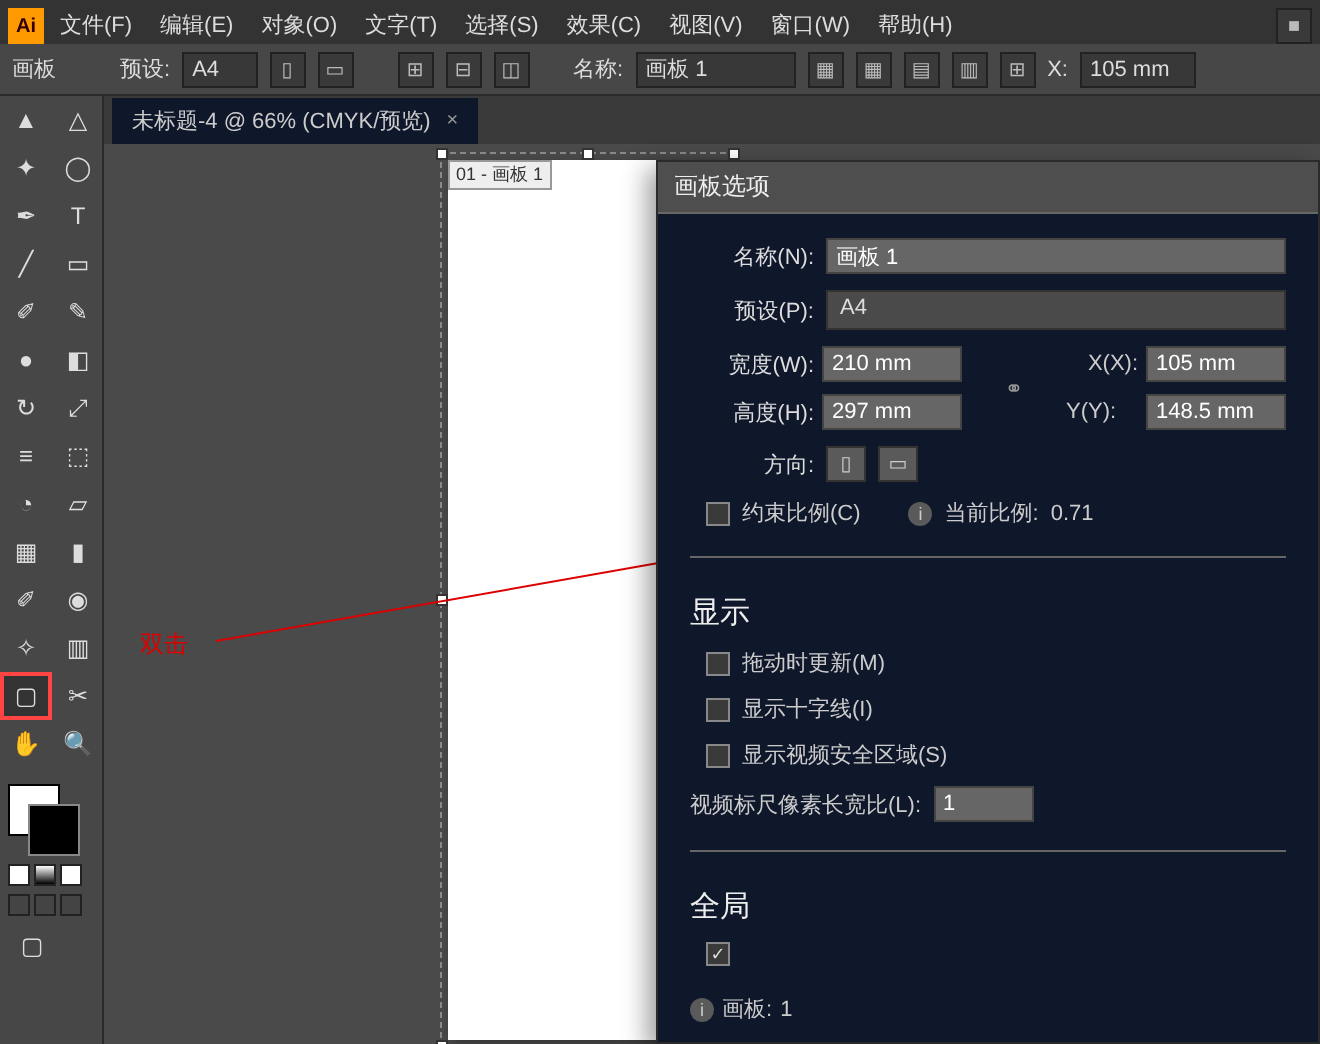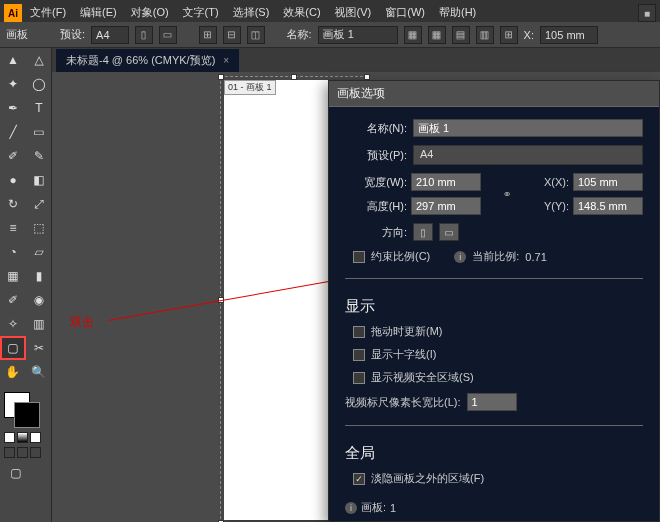--- a/index.html
+++ b/index.html
@@ -187,21 +187,21 @@
           <input class="dlg-input" style="width: 70px;" value="297 mm">
         </div>
       </div>
       <div class="link-icon">⚭</div>
       <div style="display:flex;flex-direction:column;gap:6px">
         <div class="sub-row">
           <span style="width:36px;text-align:right">X(X):</span>
           <input class="dlg-input" style="width: 70px;" value="105 mm">
         </div>
         <div class="sub-row">
-          <span style="width:36px;text-align:right">Y(Y):</span>
+          <span style="width:36px;text-align:left">Y(Y):</span>
           <input class="dlg-input" style="width: 70px;" value="148.5 mm">
         </div>
       </div>
     </div>
     <div class="row">
       <span class="row-label">方向:</span>
       <div class="orient-btn">▯</div>
       <div class="orient-btn">▭</div>
     </div>
     <div class="chk-row">
@@ -227,21 +227,20 @@
         <span>显示视频安全区域(S)</span>
       </div>
     <div class="row">
       <span style="text-align:right">视频标尺像素长宽比(L):</span>
       <input class="dlg-input" style="width: 50px;" value="1">
     </div>
     <div class="sep"></div>
     <div class="section-label">全局</div>
     <div class="chk-row">
         <div class="chk on"></div>
-        <span>淡隐画板之外的区域(F)</span>
       </div>
     <div class="hint" style="margin-top:6px">
       <span class="info-ico">i</span>
       <span>画板:</span>
       <span>1</span>
     </div>
 
   </div>
 </div>
 

